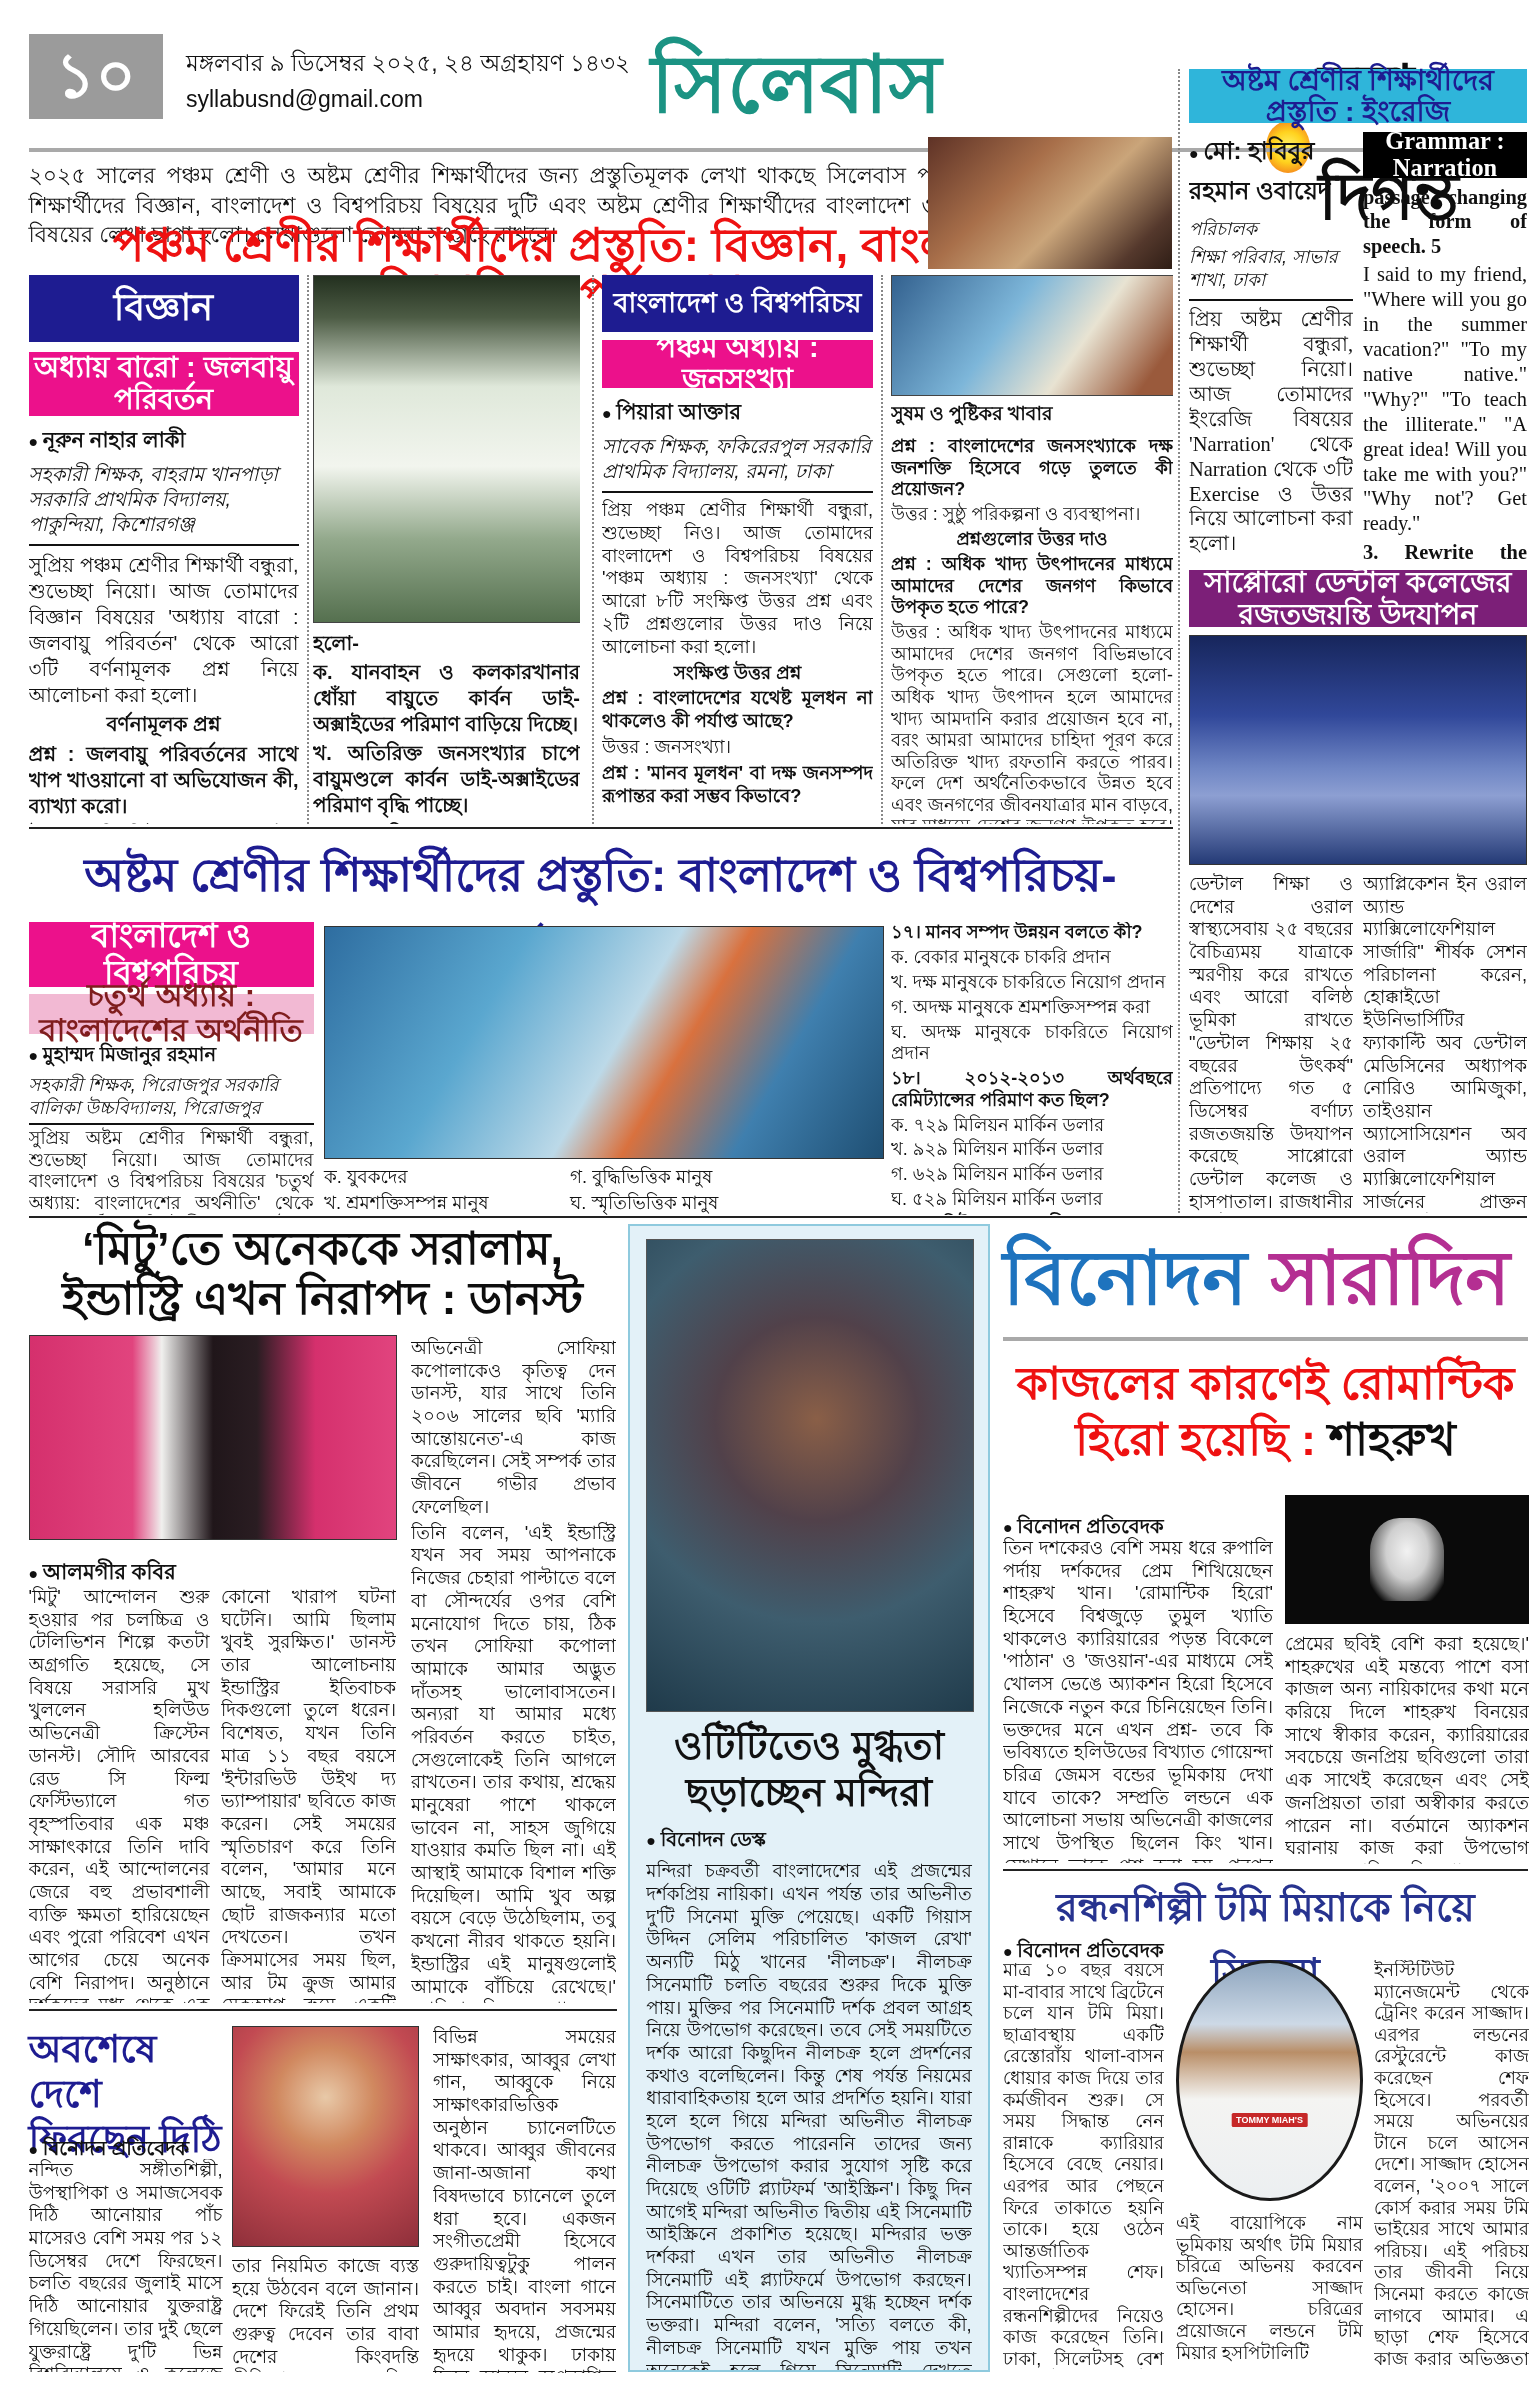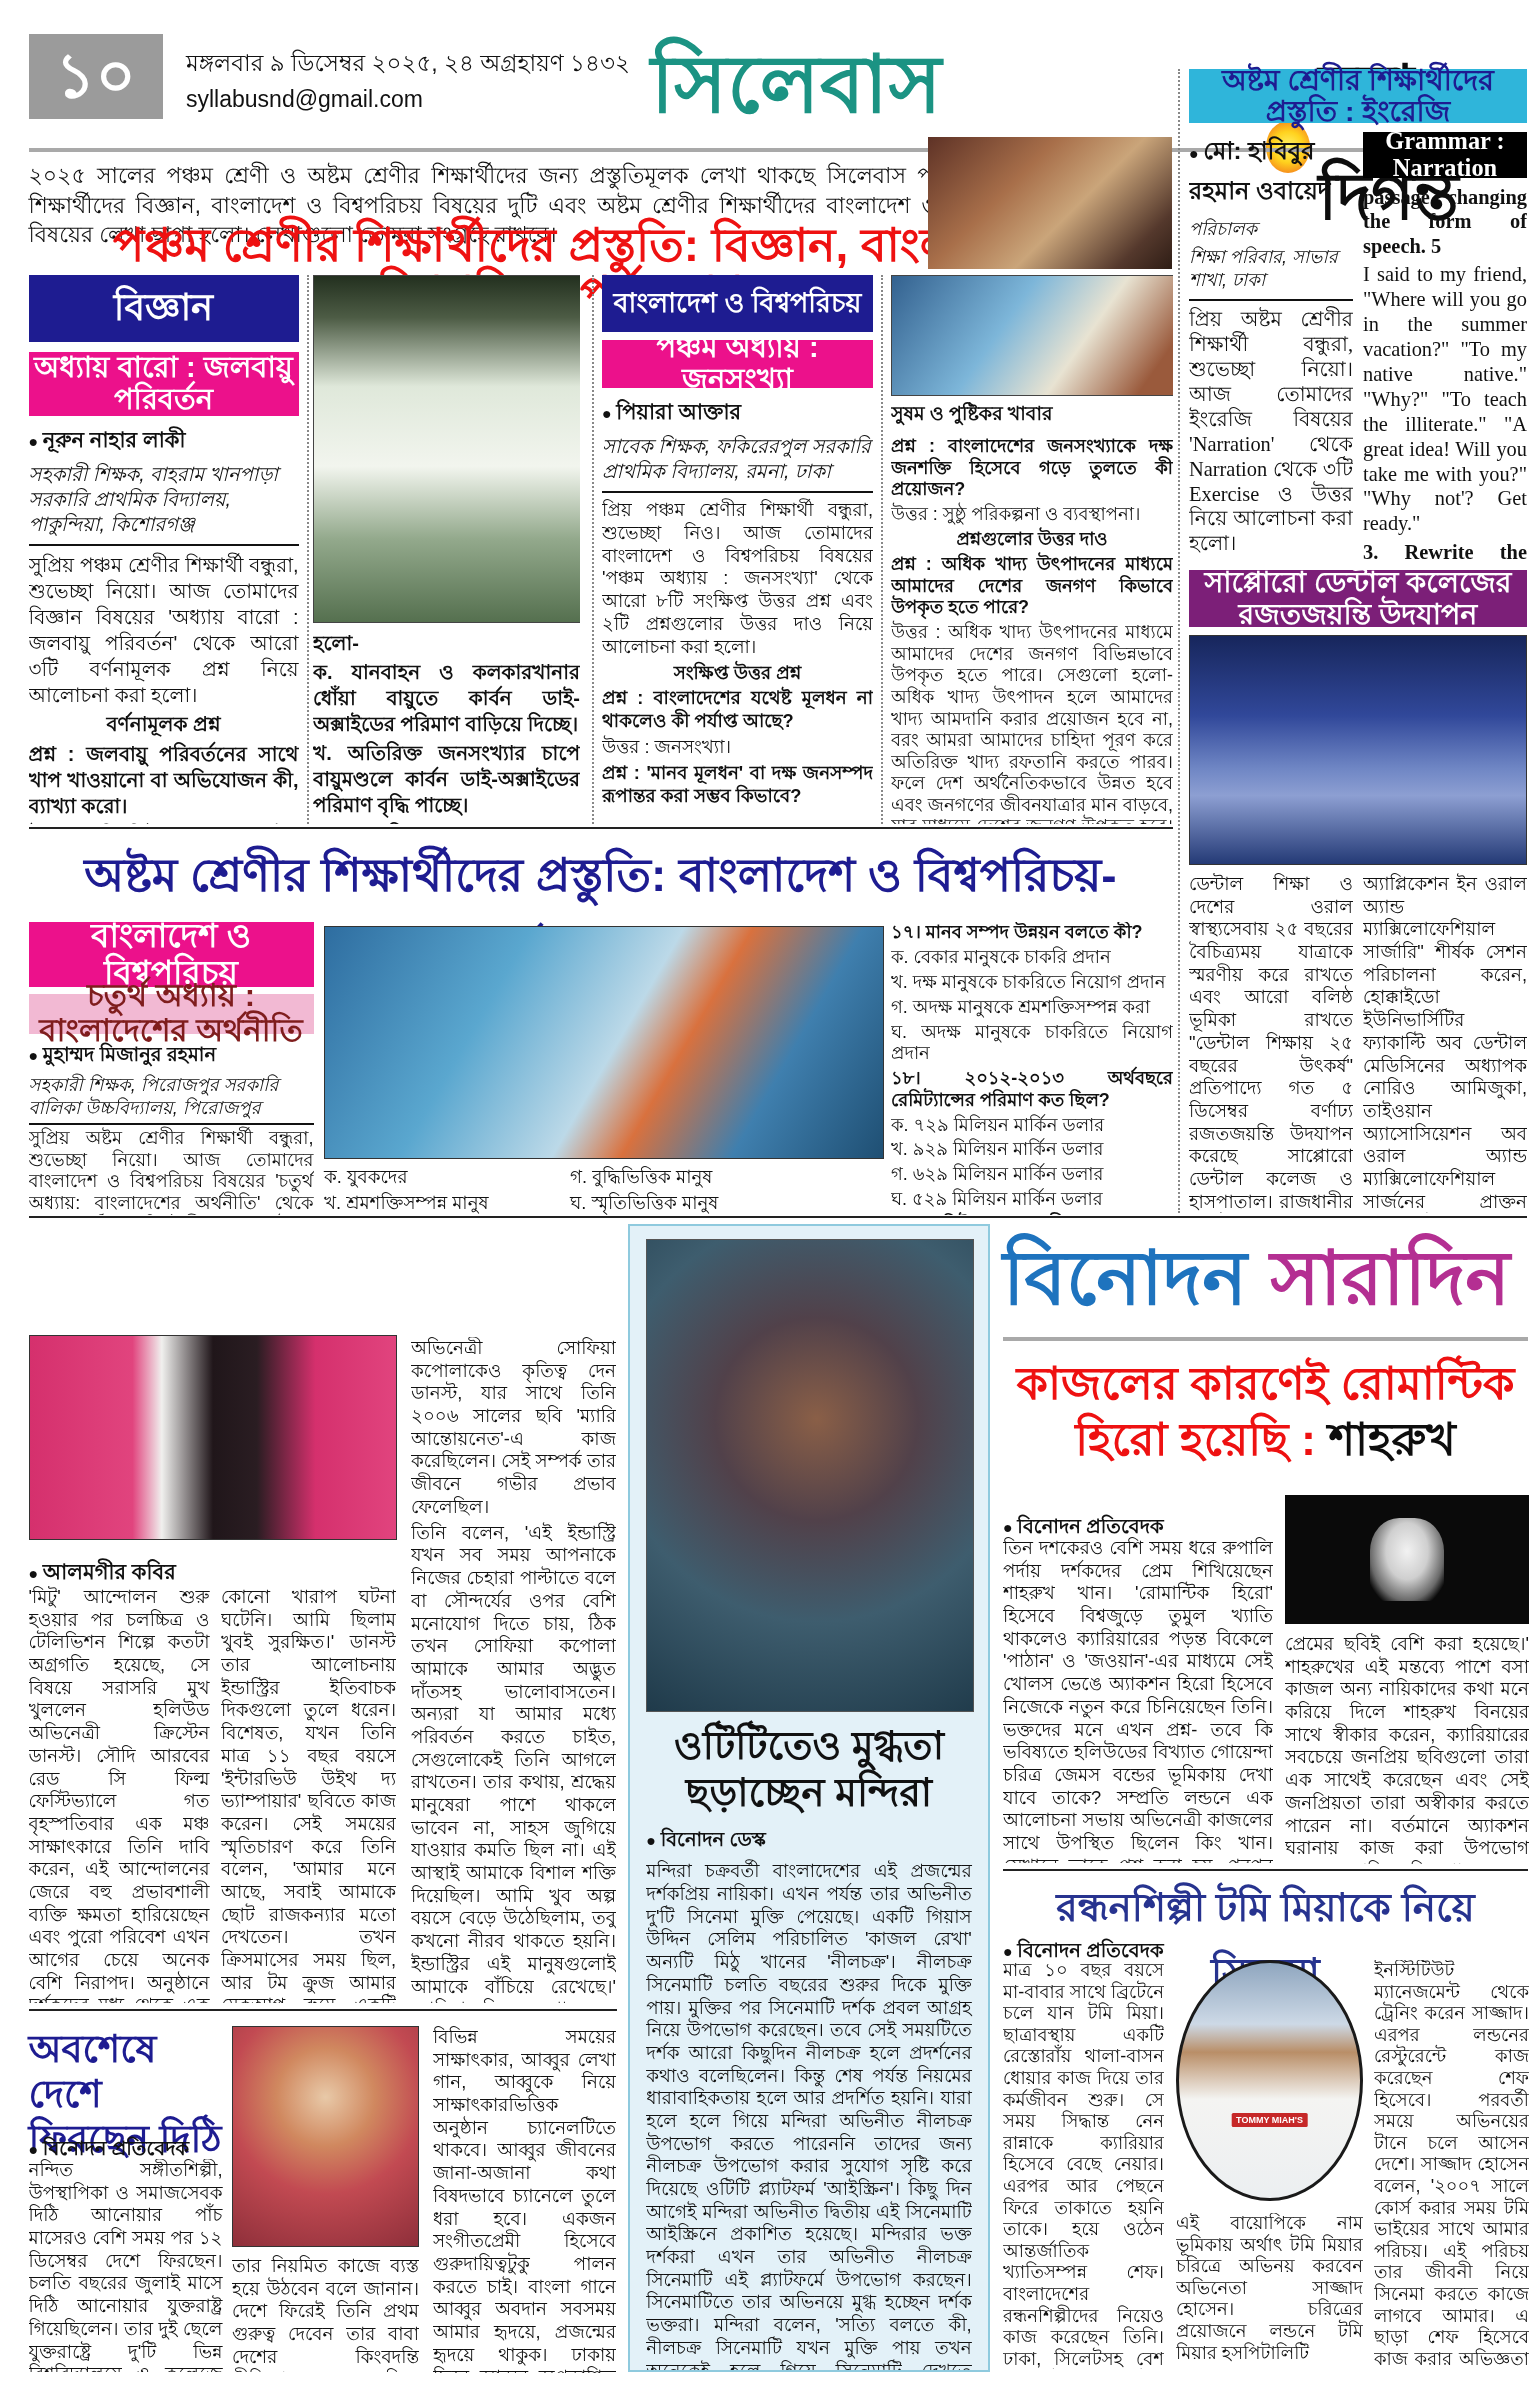--- a/index.html
+++ b/index.html
@@ -189,20 +189,21 @@
         <p class="bp">ক. ৭২৯ মিলিয়ন মার্কিন ডলার</p>
         <p class="bp">খ. ৯২৯ মিলিয়ন মার্কিন ডলার</p>
         <p class="bp">গ. ৬২৯ মিলিয়ন মার্কিন ডলার</p>
         <p class="bp">ঘ. ৫২৯ মিলিয়ন মার্কিন ডলার</p>
         <p class="bp q">১৯। রেমিট্যান্স বলতে কী বোঝায়?</p>
       </div>
   </div>
 
   <div class="abs hr" style="left:28.5px;top:1216px;width:1498px;"></div>
 
+  <div class="abs" style="left:28.5px;top:1224px;width:588px;text-align:center;font-size:45px;font-weight:800;line-height:1.12;color:#0d0d0d;">‘মিটু’তে অনেককে সরালাম, ইন্ডাস্ট্রি এখন নিরাপদ : ডানস্ট</div>
   <div class="abs photo ph-dunst" style="left:28.5px;top:1335px;width:368px;height:205px;border:0.8px solid #333;"></div>
   <div class="abs byl" style="left:28.5px;top:1548px;">আলমগীর কবির</div>
   <div class="abs col sm" style="left:28.5px;top:1586px;width:181px;height:417px;">
     <div>
         <p class="bp">'মিটু' আন্দোলন শুরু হওয়ার পর চলচ্চিত্র ও টেলিভিশন শিল্পে কতটা অগ্রগতি হয়েছে, সে বিষয়ে সরাসরি মুখ খুললেন হলিউড অভিনেত্রী ক্রিস্টেন ডানস্ট। সৌদি আরবের রেড সি ফিল্ম ফেস্টিভ্যালে গত বৃহস্পতিবার এক মঞ্চ সাক্ষাৎকারে তিনি দাবি করেন, এই আন্দোলনের জেরে বহু প্রভাবশালী ব্যক্তি ক্ষমতা হারিয়েছেন এবং পুরো পরিবেশ এখন আগের চেয়ে অনেক বেশি নিরাপদ। অনুষ্ঠানে দর্শকদের মধ্য থেকে এক ব্যক্তি ডানস্টকে জিজ্ঞাসা করেন, পুরুষ অভিনেতা ও পরিচালকরা কি সত্যিই মিটু আন্দোলনের বার্তা পেয়েছেন? জবাবে সোজা কথা বলেন ডানস্ট, 'আমার মনে হয় আমরা অনেককে দূরে সরিয়ে দিতে পেরেছি। এটি নিশ্চিত যে, তারা এখন আর আগের মতো পার পেয়ে যেতে পারে না।' তিনি যোগ করেন, 'এখন সবার চোখই খোলা। তাই আমার মনে হয় এই পরিবেশটি আমাদের সবার জন্য এখন অনেক বেশি নিরাপদ।' নিজের অভিনয় জীবনের শুরুর দিনগুলোর কথা বলতে গিয়ে ডানস্ট জানান, তিনি খুবই ভাগ্যবান ছিলেন। 'আমার একটি ভালো পরিবার ছিল, একজন ভালো মা ছিলেন। আমার মা সবসময় কাছাকাছি থাকতেন। আমার জীবনে কখনো এমন</p>
       </div>
   </div>
   <div class="abs col sm" style="left:221px;top:1586px;width:175px;height:417px;">
     <div>
         <p class="bp">কোনো খারাপ ঘটনা ঘটেনি। আমি ছিলাম খুবই সুরক্ষিত।' ডানস্ট তার আলোচনায় ইন্ডাস্ট্রির ইতিবাচক দিকগুলো তুলে ধরেন। বিশেষত, যখন তিনি মাত্র ১১ বছর বয়সে 'ইন্টারভিউ উইথ দ্য ভ্যাম্পায়ার' ছবিতে কাজ করেন। সেই সময়ের স্মৃতিচারণ করে তিনি বলেন, 'আমার মনে আছে, সবাই আমাকে ছোট রাজকন্যার মতো দেখতেন। তখন ক্রিসমাসের সময় ছিল, আর টম ক্রুজ আমার মেকআপ রুমে একটি দারুণ ক্রিসমাস ট্রি রেখেছিলেন।' ২০১১ সালে লার্স ভন ট্রায়ারের ছবি 'মেলানকোলিয়া' নিয়ে কথা বলতে গিয়ে, যে ছবির জন্য তিনি কান চলচ্চিত্র উৎসবে সেরা অভিনেত্রীর পুরস্কার জেতেন। তিনি বলেন, 'যদিও আমি সেখানে অত্যন্ত বিষণ্ন একজনের চরিত্রে অভিনয় করেছিলাম; কিন্তু শুটিংয়ের সময়টা ছিল আমার জীবনের সেরা সময়।' তিনি আরো বলেন, সেই সেটে তিনি 'খুব নিরাপদ বোধ করতেন। লার্সের পুরো দলটি নারীদের নিয়ে তৈরি ছিল। পরিবেশটি ছিল শান্ত ও লালনপালনমূলক। অ্যালেক্সান্ডার স্কার্সগার্ড এবং শার্লট র‍্যাম্পলিংয়ের মতো অভিনেতারাও ছিলেন অসাধারণ।' ডানস্ট বলেন, এত আরামদায়ক পরিবেশে কাজ করা তার জন্য সবচেয়ে 'মুক্তিময়' অভিনয়ের অভিজ্ঞতা ছিল।</p>

